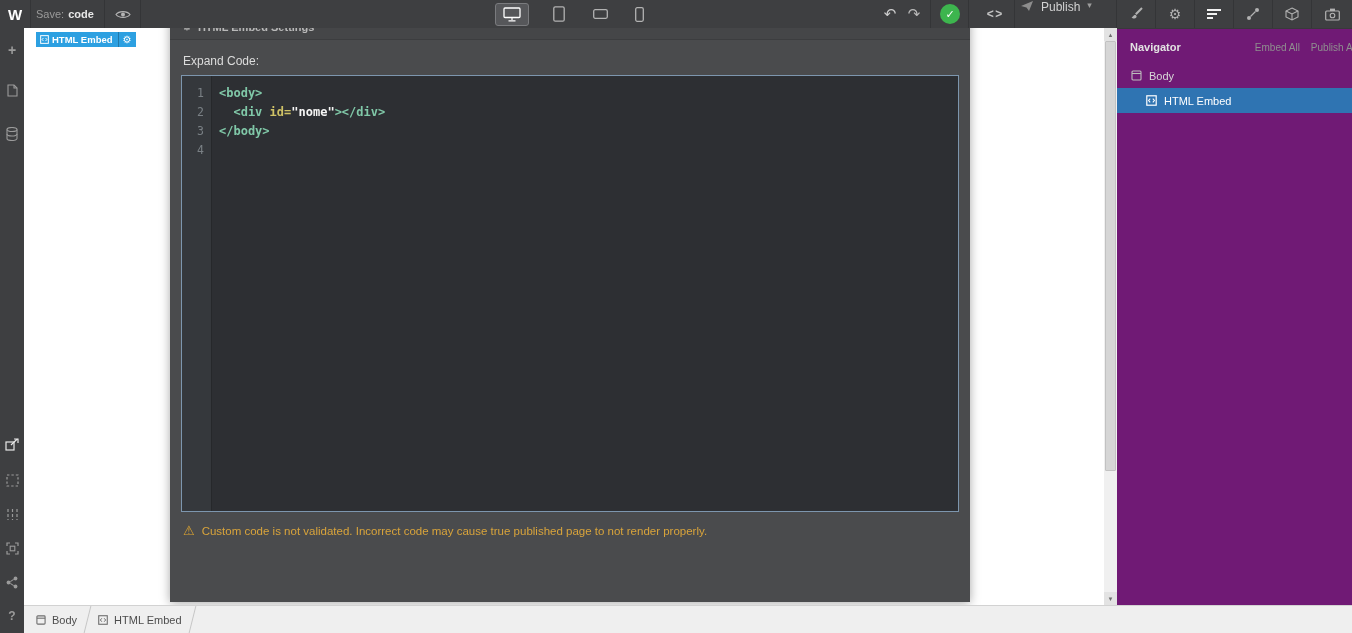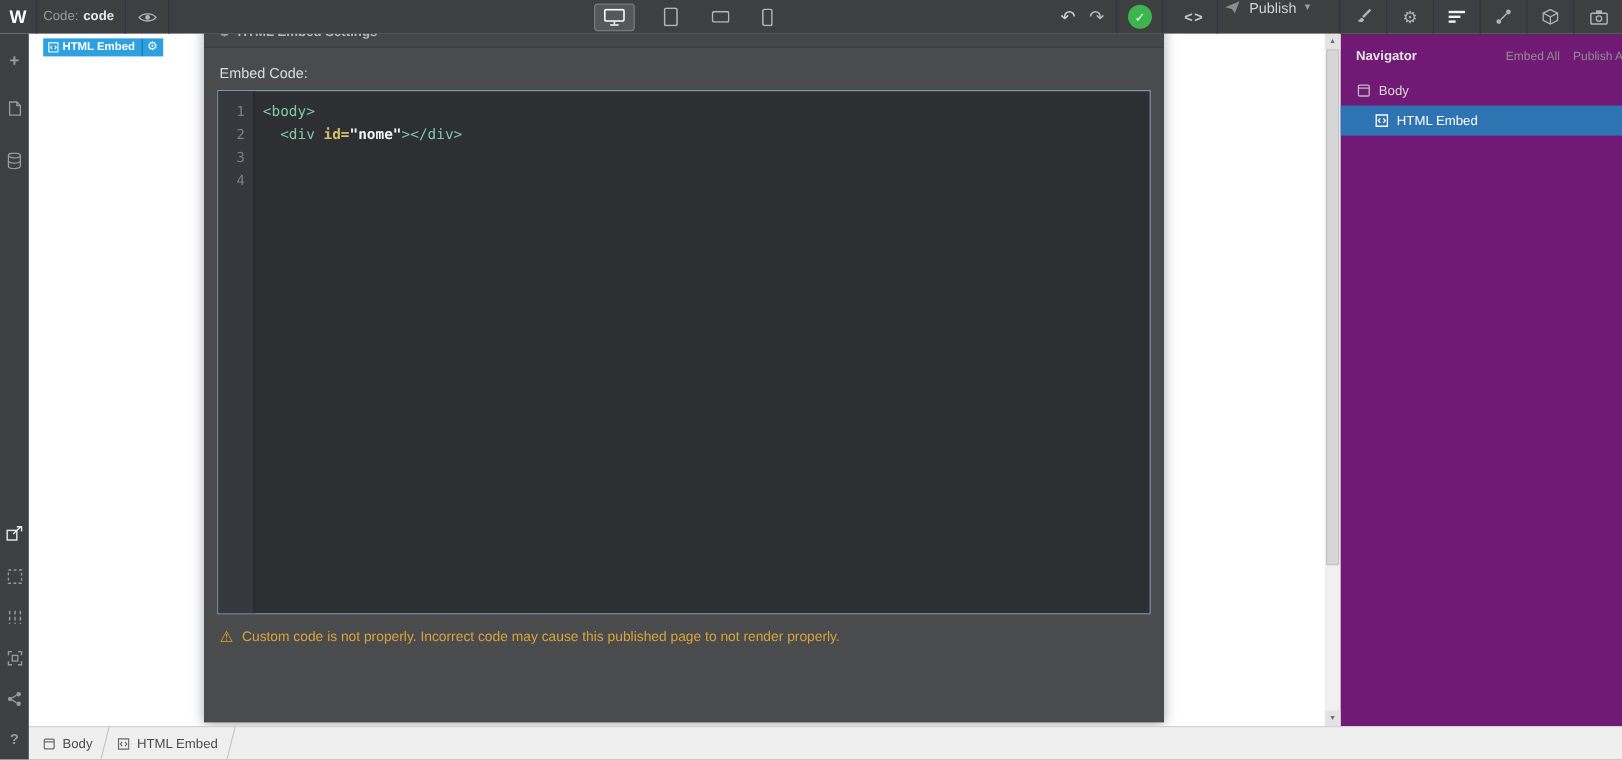--- a/index.html
+++ b/index.html
@@ -59,21 +59,21 @@
                 background:#454648; border-bottom:1px solid #3c3d3f; color:#b9b9b9; font-size:11px; font-weight:bold; }
   .dlg-header .dlg-gear { font-size:11px; color:#a2a2a2; }
   .cc-label { position:absolute; left:13px; top:40px; color:#dcdcdc; font-size:12px; }
   .code-editor { position:absolute; left:11px; top:61px; width:778px; height:437px;
                  background:#2d2f33; border:1px solid #7d96ae; display:flex;
                  font-family:"DejaVu Sans Mono", monospace; font-size:12px; }
   .gutter { width:30px; background:#35383c; border-right:1px solid #26282b; padding-top:8px; }
   .gutter .ln { height:19px; line-height:19px; text-align:right; padding-right:7px; color:#7a8085; font-size:11.5px; }
   .code-area { flex:1; padding:8px 0 0 7px; overflow:hidden; cursor:text; }
   .code-line { height:19px; line-height:19px; white-space:pre; }
-  .tok-tag  { color:#80c8a8; }
+  .tok-tag  { color:#80c8a8;font-weight:bold; }
   .tok-attr { color:#cfc266; font-weight:bold; }
   .tok-strw { color:#f5f5f5; font-weight:bold; }
   .tok-str  { color:#d79c46; font-weight:bold; }
   .warning { position:absolute; left:13px; top:510px; display:flex; align-items:center; gap:7px; }
   .warn-icon { color:#e0a62f; font-size:13px; line-height:13px; }
   .warn-text { color:#d9a43b; font-size:11.5px; }
   .btn-row { position:absolute; left:13px; top:539px; display:flex; gap:13px; }
   .dlg-btn { height:27px; padding:0 20px; border-radius:2px; font-size:12px; color:#dadada;
              background:linear-gradient(#646567, #57585a); border:1px solid #454547; }
 
@@ -109,21 +109,21 @@
   svg { display:block; }
 </style>
 </head>
 <body>
 
 <header class="topbar">
   <div class="logo">W</div>
   <div class="vdiv" style="left:30px"></div>
 
   <div class="page-indicator">
-    <span class="pl">Code:</span>
+    <span class="pl">Save:</span>
     <span class="pn">code</span>
   </div>
   <div class="vdiv" style="left:104px"></div>
 
   <button class="tb-btn eye-btn">
     <svg width="16" height="11" viewBox="0 0 16 11">
       <path d="M1 5.5 C4 1.6 12 1.6 15 5.5 C12 9.4 4 9.4 1 5.5 Z" fill="none" stroke="currentColor" stroke-width="1.2"></path>
       <circle cx="8" cy="5.5" r="2" fill="currentColor"></circle>
     </svg>
   </button>
@@ -282,38 +282,39 @@
     <span class="et-label">HTML Embed</span>
     <span class="et-gear">⚙</span>
   </div>
 
   <section class="dialog">
     <div class="dlg-header">
       <span class="dlg-gear">⚙</span>
       <span class="dlg-title">HTML Embed Settings</span>
     </div>
 
-    <div class="cc-label">Embed Code:</div>
+    <div class="cc-label">Expand Code:</div>
 
     <div class="code-editor">
       <div class="gutter">
           <div class="ln">1</div>
           <div class="ln">2</div>
           <div class="ln">3</div>
           <div class="ln">4</div>
         </div>
       <div class="code-area">
           <div class="code-line"><span class="tok-tag">&lt;body&gt;</span></div>
           <div class="code-line"><span class="tok-tag">  &lt;div </span><span class="tok-attr">id=</span><span class="tok-strw">"nome"</span><span class="tok-tag">&gt;&lt;/div&gt;</span></div>
+          <div class="code-line"><span class="tok-tag">&lt;/body&gt;</span></div>
         </div>
     </div>
 
     <div class="warning">
       <span class="warn-icon">⚠</span>
-      <span class="warn-text">Custom code is not properly. Incorrect code may cause this published page to not render properly.</span>
+      <span class="warn-text">Custom code is not validated. Incorrect code may cause true published page to not render properly.</span>
     </div>
 
   </section>
 </main>
 
 <div class="vscroll">
   <div class="vs-arrow up">▲</div>
   <div class="vs-thumb"></div>
   <div class="vs-arrow down">▼</div>
 </div>

